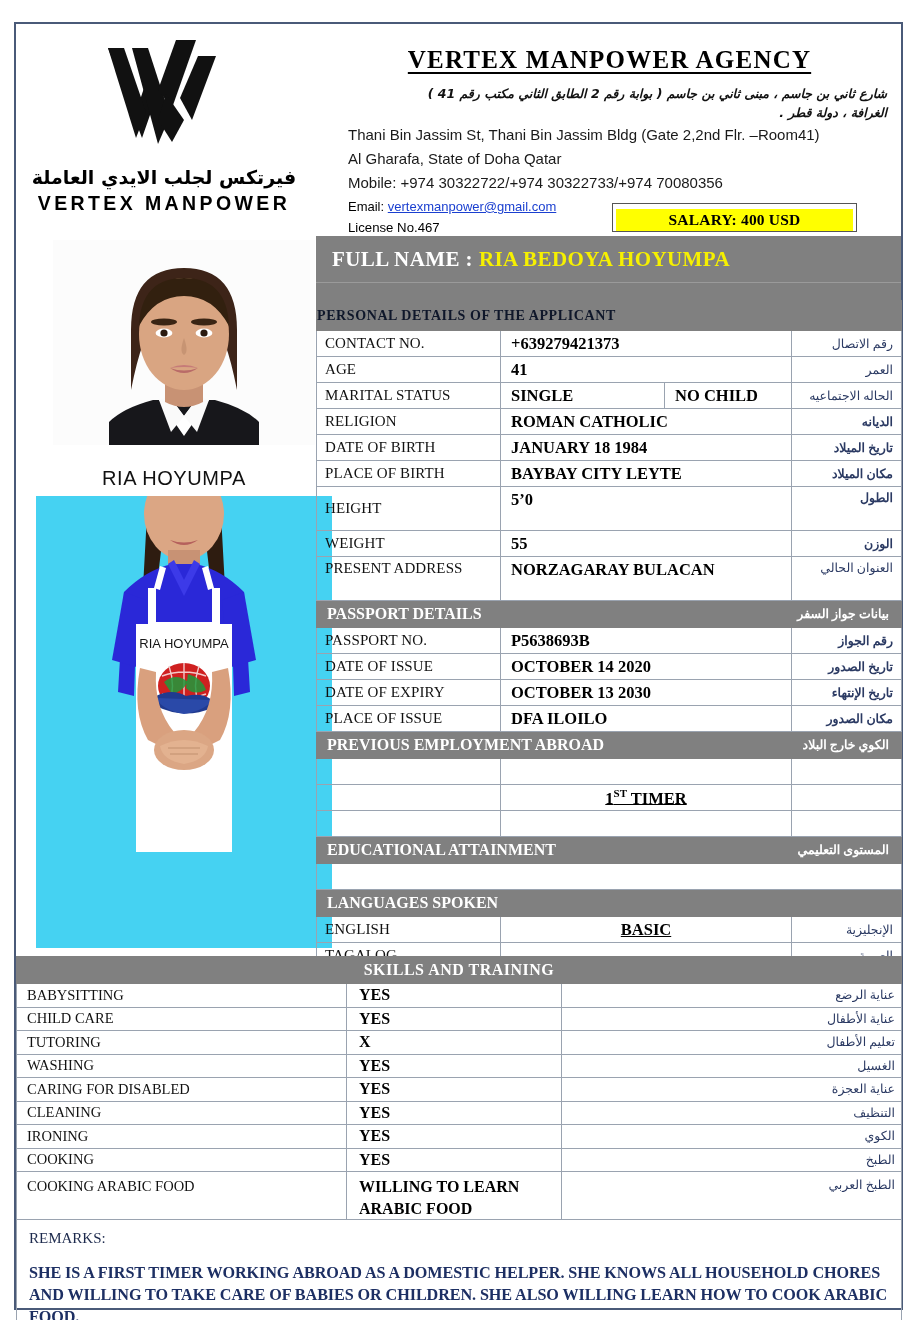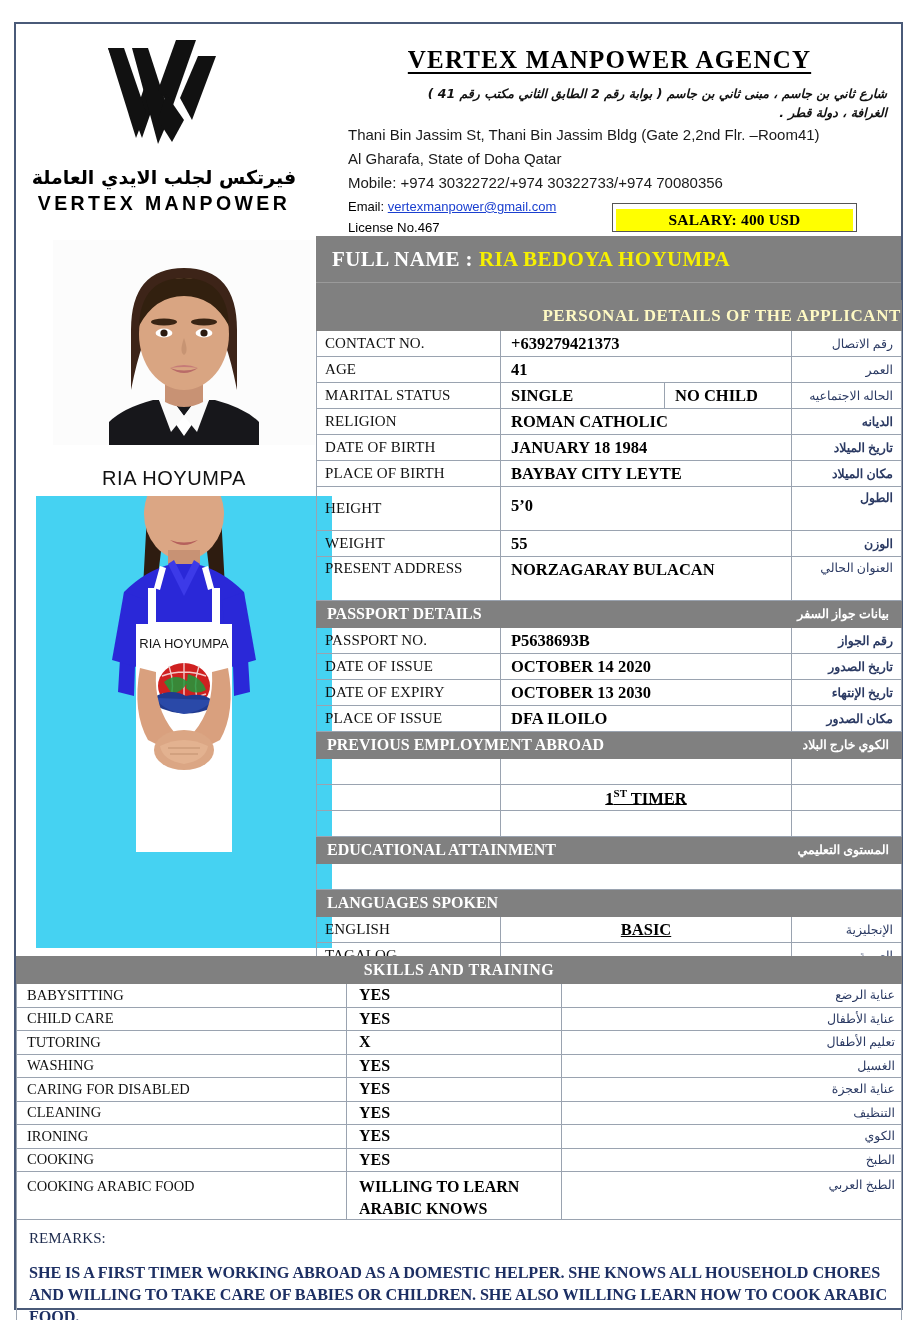--- a/index.html
+++ b/index.html
@@ -147,24 +147,24 @@
     width: 585px;
     border-collapse: collapse;
     table-layout: fixed;
   }
   table.t td, table.t th {
     border: 1px solid #9aa3b0;
     font-family: "Liberation Serif", serif;
     vertical-align: middle;
   }
   .hdr-cell {
-    background: #808080; color: #fef9c3;
-    font-weight: 700; font-size: 17px;
+    background: #808080; color: #0f172a;
+    font-weight: 700; font-size: 14px;
     letter-spacing: 0.6px;
-    text-align: right;
+    text-align: left;
     height: 30px;
     border: 1px solid #808080 !important;
   }
   .hdr-left {
     background: #808080; color: #fff;
     font-weight: 700; font-size: 16px;
     text-align: left; padding-left: 10px;
     height: 27px;
     border: 1px solid #808080 !important;
   }
@@ -410,21 +410,21 @@
             <td class="val" colspan="2">JANUARY 18 1984</td>
             <td class="ar b">تاريخ الميلاد</td>
           </tr>
           <tr>
             <td class="lbl">PLACE OF BIRTH</td>
             <td class="val" colspan="2">BAYBAY CITY LEYTE</td>
             <td class="ar b">مكان الميلاد</td>
           </tr>
           <tr>
             <td class="lbl tall">HEIGHT</td>
-            <td class="val tall" colspan="2" style="vertical-align:top;padding-top:9px">5’0</td>
+            <td class="val tall" colspan="2" style="vertical-align:top;padding-top:3px">5’0</td>
             <td class="ar b tall" style="vertical-align:top;padding-top:3px">الطول</td>
           </tr>
           <tr>
             <td class="lbl">WEIGHT</td>
             <td class="val" colspan="2">55</td>
             <td class="ar b">الوزن</td>
           </tr>
           <tr>
             <td class="lbl tall" style="vertical-align:top;padding-top:3px">PRESENT ADDRESS</td>
             <td class="val tall" colspan="2" style="vertical-align:top;padding-top:3px">NORZAGARAY BULACAN</td>
@@ -547,21 +547,21 @@
             <td class="s-val">YES</td>
             <td class="s-ar">الكوي</td>
           </tr>
           <tr>
             <td class="s-lbl">COOKING</td>
             <td class="s-val">YES</td>
             <td class="s-ar">الطبخ</td>
           </tr>
           <tr>
             <td class="s-lbl s-two" style="vertical-align:top;padding-top:5px">COOKING ARABIC FOOD</td>
-            <td class="s-val s-two" style="vertical-align:top;padding-top:4px">WILLING TO LEARN ARABIC KNOWS</td>
+            <td class="s-val s-two" style="vertical-align:top;padding-top:4px">WILLING TO LEARN ARABIC FOOD</td>
             <td class="s-ar s-two" style="vertical-align:top;padding-top:5px">الطبخ العربي</td>
           </tr>
           <tr>
             <td class="remarks-cell" colspan="3">
               <div class="remarks-label">REMARKS:</div>
               <div class="remarks-text">SHE IS A FIRST TIMER WORKING ABROAD AS A DOMESTIC HELPER. SHE KNOWS ALL HOUSEHOLD CHORES AND WILLING TO TAKE CARE OF BABIES OR CHILDREN. SHE ALSO WILLING LEARN HOW TO COOK ARABIC FOOD.</div>
             </td>
           </tr>
         </tbody>
       </table>

